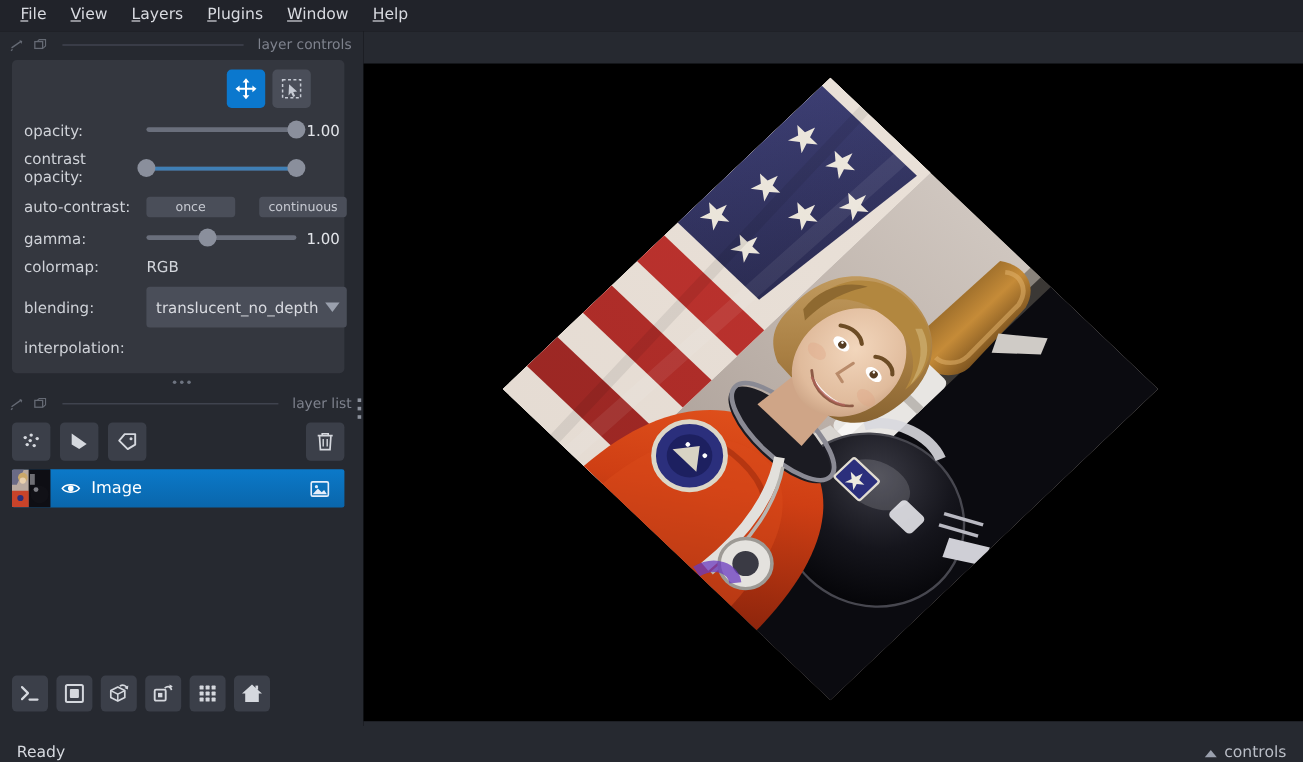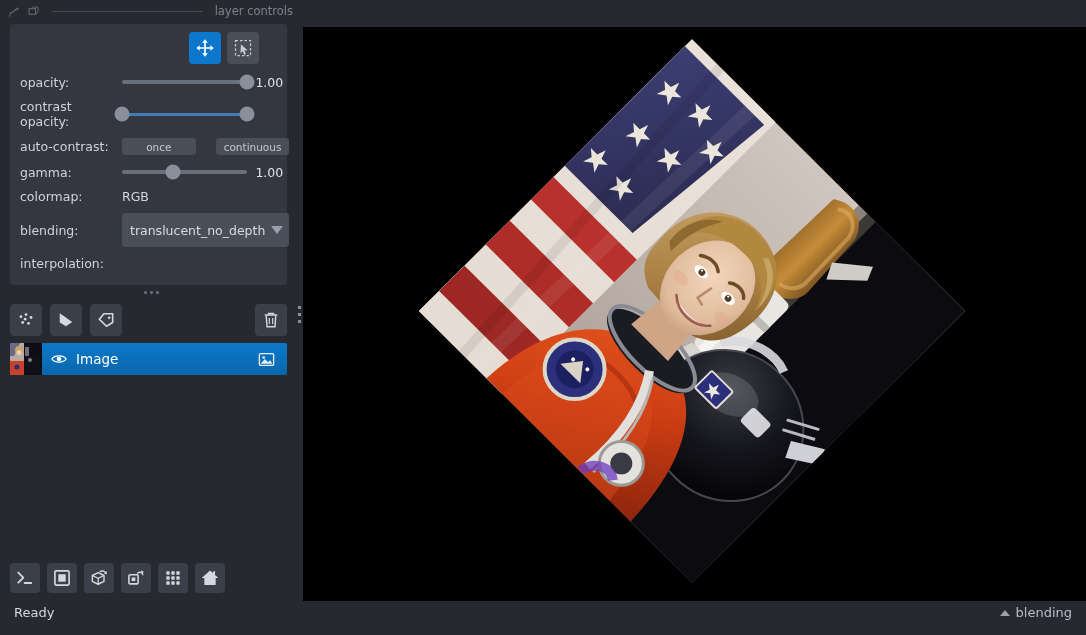--- a/index.html
+++ b/index.html
@@ -241,21 +241,21 @@
     position:absolute;
     left: 0; top: 27px; right: 0; bottom: 4px;
     background:#000;
     overflow:hidden;
   }
 
   
   .statusbar {
     height: 30px; flex: 0 0 30px;
     background:#262930;
-    display:flex; align-items:flex-start;
+    display:flex; align-items:flex-end;
     padding: 0 14px 0 14px;
   }
   .status-text { font-size:13px; color:#d6d9df; }
   .activity {
     margin-left:auto;
     display:flex; align-items:center; gap:6px;
     font-size:13px; color:#b9bdc6;
     cursor:pointer;
   }
   .upcaret {
@@ -263,20 +263,28 @@
     border-left:5px solid transparent;
     border-right:5px solid transparent;
     border-bottom:6px solid #9aa0ad;
   }
 </style>
 </head>
 <body>
 
 <div id="app">
 
+  <div class="menubar">
+    <div class="menu-item"><span class="mn">F</span>ile</div>
+    <div class="menu-item"><span class="mn">V</span>iew</div>
+    <div class="menu-item"><span class="mn">L</span>ayers</div>
+    <div class="menu-item"><span class="mn">P</span>lugins</div>
+    <div class="menu-item"><span class="mn">W</span>indow</div>
+    <div class="menu-item"><span class="mn">H</span>elp</div>
+  </div>
 
   <div class="body">
 
     <div class="leftpane">
 
       <div class="sect-head">
         <svg class="hicon" viewBox="0 0 16 16">
           <path d="M2 11 L12 4" stroke="#9aa0ad" stroke-width="1.4" fill="none"></path>
           <path d="M10 3.2 L13 4 L12.2 7 Z" fill="#9aa0ad"></path>
           <path d="M3 12.5 L1.5 14" stroke="#9aa0ad" stroke-width="1.4"></path>
@@ -361,20 +369,33 @@
 
         </div>
       </div>
 
       <div class="dots-h">
         <i></i>
           <i></i>
           <i></i>
       </div>
 
+      <div class="sect-head" style="position:relative;">
+        <svg class="hicon" viewBox="0 0 16 16">
+          <path d="M2 11 L12 4" stroke="#9aa0ad" stroke-width="1.4" fill="none"></path>
+          <path d="M10 3.2 L13 4 L12.2 7 Z" fill="#9aa0ad"></path>
+          <path d="M3 12.5 L1.5 14" stroke="#9aa0ad" stroke-width="1.4"></path>
+        </svg>
+        <svg class="hicon" viewBox="0 0 16 16">
+          <rect x="2.5" y="4.5" width="8" height="7" stroke="#9aa0ad" stroke-width="1.3" fill="none"></rect>
+          <path d="M5 4.5 L7 2.5 L13.5 2.5 L13.5 9 L11 11.3" stroke="#9aa0ad" stroke-width="1.1" fill="none"></path>
+        </svg>
+        <div class="sect-line"></div>
+        <div class="sect-title">layer list</div>
+      </div>
 
       <div class="layer-btnrow">
         <div class="lbtn">
           <svg width="20" height="20" viewBox="0 0 24 24">
             <circle cx="6" cy="8" r="1.7" fill="#d5d8de"></circle>
             <circle cx="12" cy="5.5" r="1.7" fill="#d5d8de"></circle>
             <circle cx="18" cy="9" r="1.7" fill="#d5d8de"></circle>
             <circle cx="8" cy="15" r="1.7" fill="#d5d8de"></circle>
             <circle cx="15" cy="16" r="1.7" fill="#d5d8de"></circle>
             <circle cx="11" cy="11" r="1.7" fill="#d5d8de"></circle>
@@ -672,17 +693,17 @@
         </svg>
       </div>
     </div>
 
   </div>
 
   <div class="statusbar">
     <div class="status-text">Ready</div>
     <div class="activity">
       <span class="upcaret"></span>
-      <span>blending</span>
+      <span>controls</span>
     </div>
   </div>
 
 </div>
 
 </body></html>

